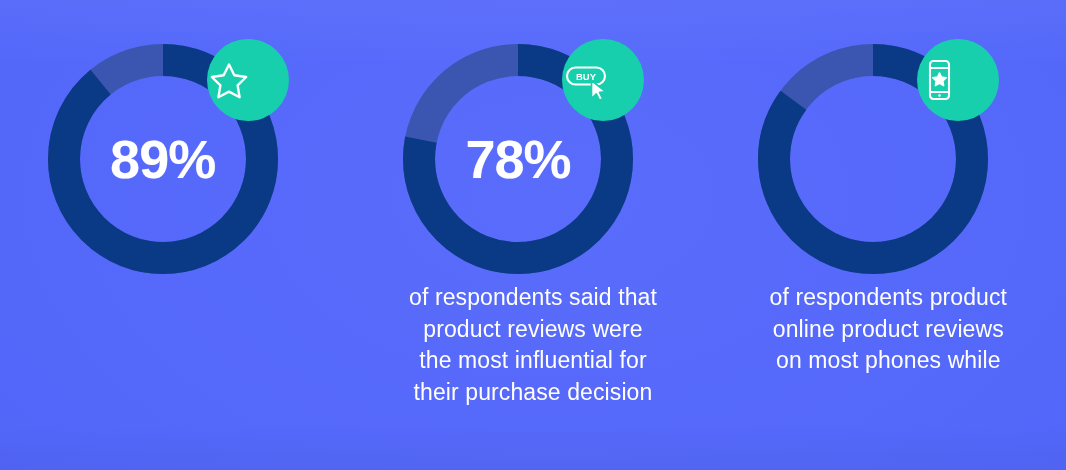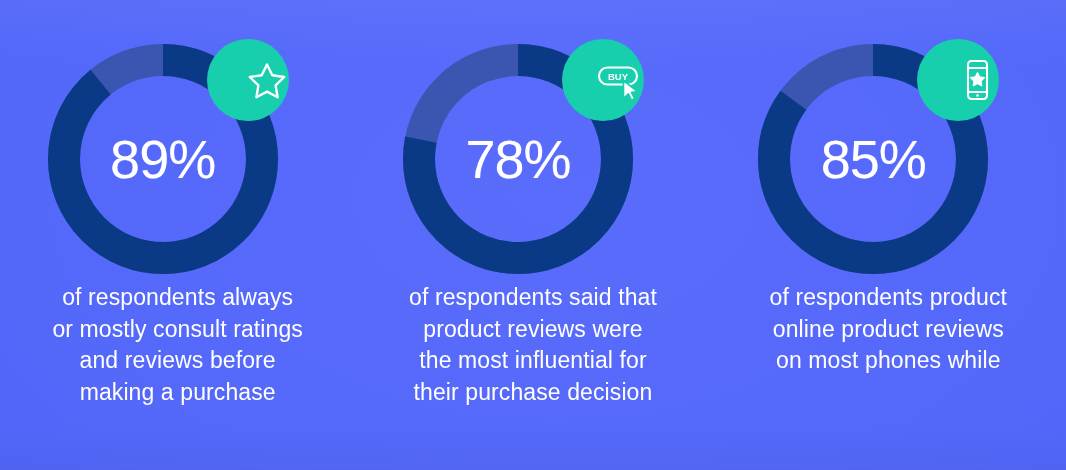--- a/index.html
+++ b/index.html
@@ -77,38 +77,38 @@
     position: absolute;
     left: 7px;
     top: 18px;
     width: 230px;
     height: 230px;
     display: flex;
     align-items: center;
     justify-content: center;
     color: #ffffff;
     font-size: 54px;
-    font-weight: 400;
+    font-weight: 700;
     letter-spacing: -1px;
     line-height: 1;
     text-shadow: 0 0 1px rgba(255,255,255,0.35);
   }
 
   
   .badge {
     position: absolute;
     top: 13px;
     left: 166px;
     width: 82px;
     height: 82px;
     border-radius: 50%;
     background: #17cfad;
     display: flex;
     align-items: center;
-    justify-content: flex-end;
+    justify-content: flex-start;
     z-index: 4;
   }
   .badge svg { display: block; }
 
   
   .caption {
     margin-top: 6px;
     width: 320px;
     text-align: center;
     color: #ffffff;
@@ -141,26 +141,20 @@
 
         <div class="badge" style="background: rgb(23, 207, 173);">
           <span>
             <svg width="44" height="44" viewBox="0 0 44 44" fill="none" stroke="#ffffff" stroke-width="2.4" stroke-linejoin="round" stroke-linecap="round">
               <path d="M22 6.5 L27.3 17.3 L39.2 19 L30.6 27.4 L32.6 39.2 L22 33.6 L11.4 39.2 L13.4 27.4 L4.8 19 L16.7 17.3 Z"></path>
             </svg>
           </span>
         </div>
       </div>
 
-      <div class="caption">
-        <span class="cap-line">of respondents always</span>
-        <span class="cap-line">or mostly consult ratings</span>
-        <span class="cap-line">and reviews before</span>
-        <span class="cap-line">making a purchase</span>
-      </div>
     </div>
 
     <div class="stat-col">
       <div class="donut-wrap">
 
         <div class="donut">
           <svg viewBox="0 0 230 230">
             <circle cx="115" cy="115" r="99" fill="none" stroke="#3a56b0" stroke-width="32"></circle>
             <circle class="arc-main" cx="115" cy="115" r="99" fill="none" stroke="#0a3a86" stroke-width="32" stroke-dasharray="485.1875694204077 136.84777599037136"></circle>
           </svg>
@@ -192,23 +186,20 @@
     <div class="stat-col">
       <div class="donut-wrap">
 
         <div class="donut">
           <svg viewBox="0 0 230 230">
             <circle cx="115" cy="115" r="99" fill="none" stroke="#3a56b0" stroke-width="32"></circle>
             <circle class="arc-main" cx="115" cy="115" r="99" fill="none" stroke="#0a3a86" stroke-width="32" stroke-dasharray="528.7300435991622 93.30530181161691"></circle>
           </svg>
         </div>
 
-        <div class="donut-pct">
-          <span>85%</span>
-        </div>
 
         <div class="badge" style="background: rgb(23, 207, 173);">
           <span>
             <svg width="44" height="46" viewBox="0 0 44 46" fill="none" stroke="#ffffff" stroke-width="2.1" stroke-linejoin="round" stroke-linecap="round">
               <rect x="13" y="4" width="19" height="38" rx="3.4"></rect>
               <line x1="13" y1="11" x2="32" y2="11"></line>
               <line x1="13" y1="35" x2="32" y2="35"></line>
               <circle cx="22.5" cy="38.5" r="1.3" fill="#ffffff" stroke="none"></circle>
               <path d="M22.5 15.8 L24.6 20 L29.3 20.7 L25.9 24 L26.7 28.7 L22.5 26.4 L18.3 28.7 L19.1 24 L15.7 20.7 L20.4 20 Z" fill="#ffffff" stroke="#ffffff" stroke-width="1.4"></path>
             </svg>

